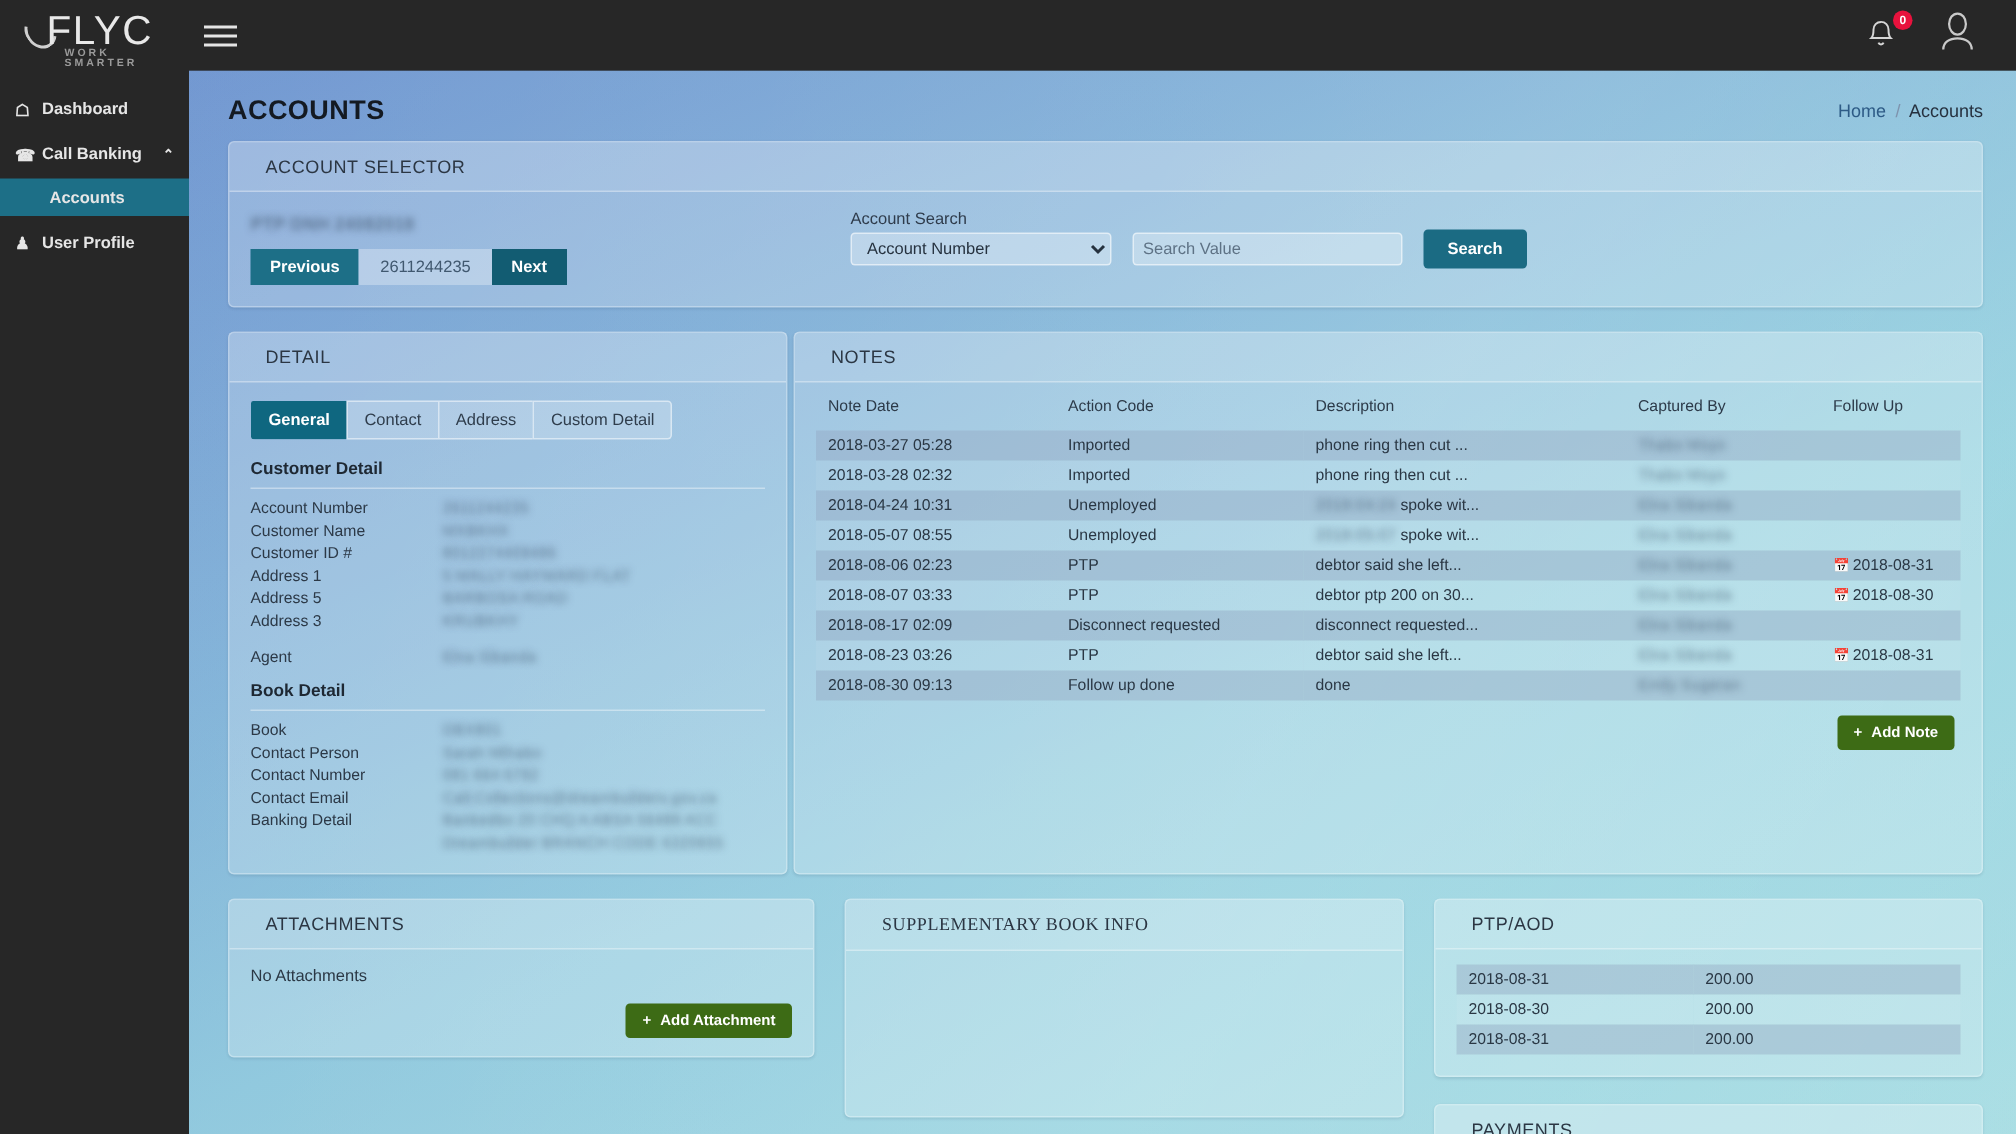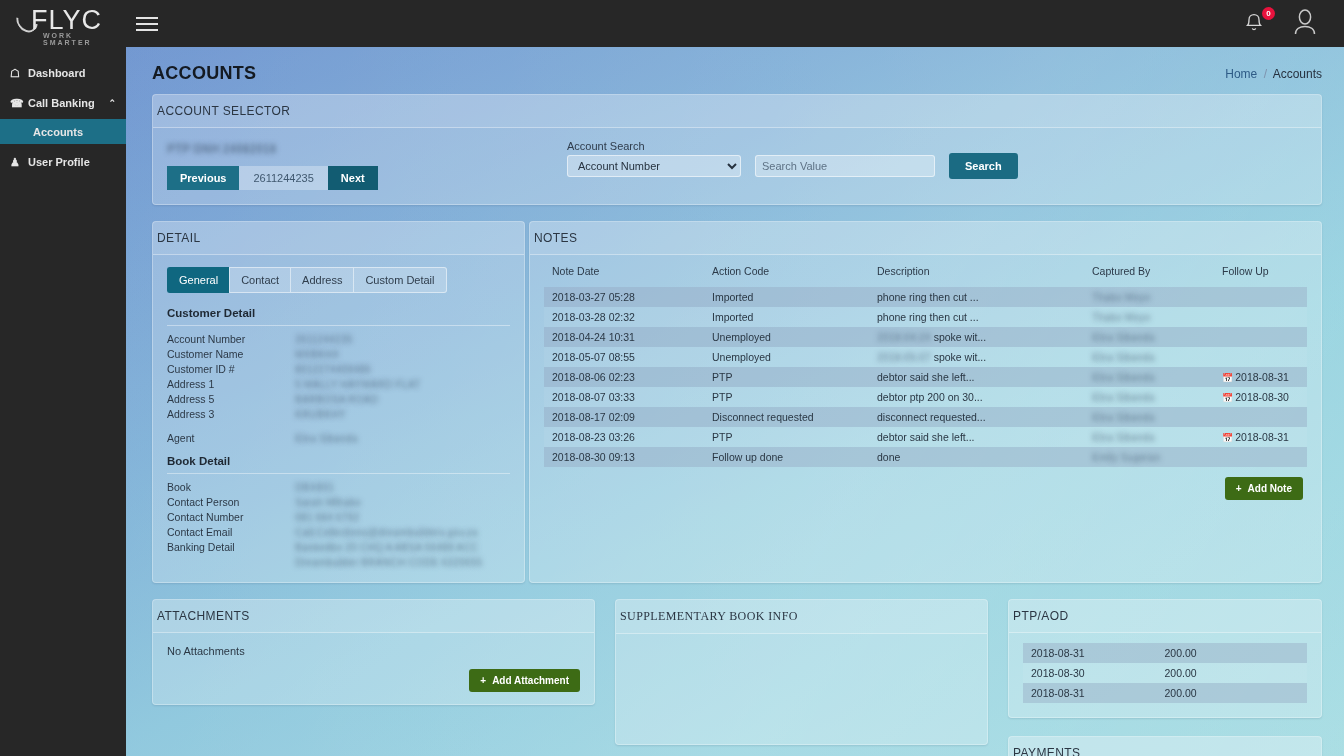--- a/index.html
+++ b/index.html
@@ -98,21 +98,21 @@
   #breadcrumb .crumb-cur { color: #26313f; }
 
   
   .panel {
     background: rgba(255,255,255,0.22);
     border: 1px solid rgba(255,255,255,0.30);
     border-radius: 4px;
     box-shadow: 0 1px 2px rgba(20,40,70,0.12);
   }
   .panel-head {
-    padding: 9px 4px;
+    padding: 9px 24px;
     font-size: 12px; color: #2b3643; letter-spacing: 0.4px;
     border-bottom: 1px solid rgba(255,255,255,0.35);
     background: rgba(255,255,255,0.10);
   }
   .panel-body { padding: 12px 14px; }
 
   
   #acct-panel { margin: 0 22px 0 26px; }
   #acct-body { display: flex; align-items: flex-start; padding: 10px 14px 14px 14px; }
   #acct-left { width: 400px; }
@@ -163,21 +163,21 @@
   #detail-panel { width: 373px; }
   #notes-panel { flex: 1; }
 
   
   #tabs { display: flex; margin-bottom: 14px; }
   .tab {
     font-size: 11px; color: #2f3d4c; padding: 6px 11px;
     border: 1px solid rgba(255,255,255,0.50);
     border-right: none; background: rgba(255,255,255,0.20); cursor: pointer;
   }
-  .tab:first-child { border-radius: 3px 0 0 3px; }
+  .tab:first-child { border-radius: 3px 0 0 3px; font-weight: bold; }
   .tab:last-child { border-right: 1px solid rgba(255,255,255,0.50); border-radius: 0 3px 3px 0; }
   .tab.active { background: #0f6780; color: #fff; border-color: #0f6780; }
 
   .sec-title {
     font-size: 11.5px; font-weight: bold; color: #1e2833;
     border-bottom: 1px solid rgba(255,255,255,0.40);
     padding-bottom: 6px; margin-bottom: 6px;
   }
   .kv { display: flex; font-size: 10.5px; color: #2c3947; line-height: 15px; }
   .kv .k { width: 128px; }
@@ -193,21 +193,21 @@
   table.tbl td {
     font-size: 10.5px; color: #2a3744; padding: 4px 4px 4px 8px;
     white-space: nowrap;
   }
   table.tbl tbody tr:nth-child(odd) { background: rgba(148,168,192,0.42); }
   table.tbl tbody tr:nth-child(even) { background: rgba(255,255,255,0.06); }
   .notes-foot { display: flex; justify-content: flex-end; padding: 10px 4px 2px 0; }
 
   
   #botrow { display: flex; gap: 20px; margin: 16px 22px 0 26px; align-items: flex-start; }
-  #att-panel { width: 443px; }
+  #att-panel { width: 391px; }
   #supp-panel { width: 373px; font-family: Liberation Serif, serif; }
   #right-col { flex: 1; display: flex; flex-direction: column; gap: 18px; }
   .empty-txt { font-size: 11px; color: #2b3845; }
   .att-foot { display: flex; justify-content: flex-end; margin-top: 12px; }
   #supp-body { height: 110px; }
 
   table.simple { width: 100%; border-collapse: collapse; }
   table.simple td { font-size: 10.5px; color: #2a3744; padding: 4px 8px; }
   table.simple tr:nth-child(odd) { background: rgba(148,168,192,0.42); }
   table.simple tr:nth-child(even) { background: rgba(255,255,255,0.06); }

